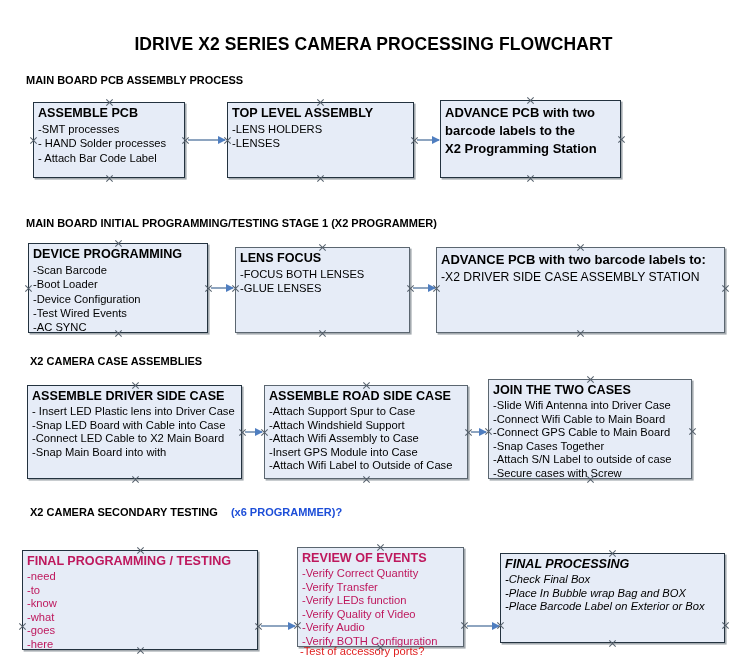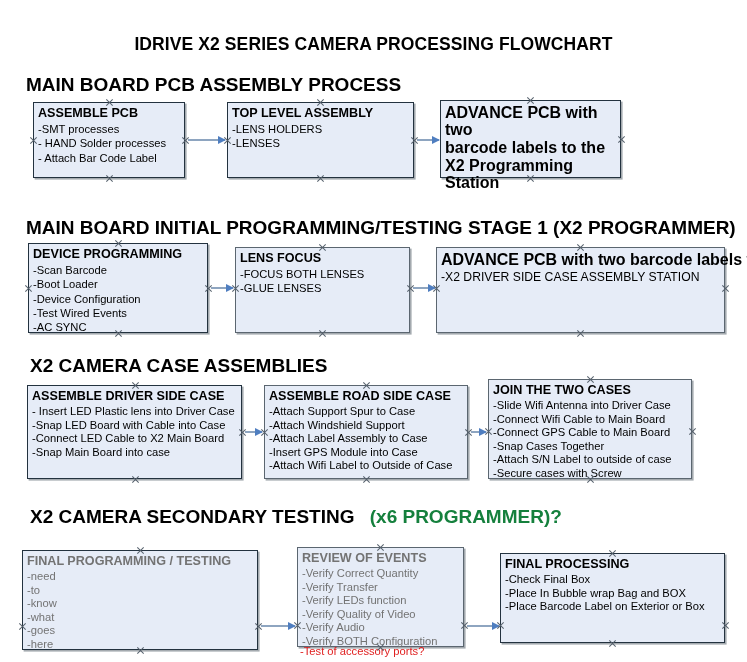--- a/index.html
+++ b/index.html
@@ -30,27 +30,27 @@
     width: 747px;
     text-align: center;
     font-size: 17.5px;
     font-weight: bold;
     letter-spacing: 0.1px;
     white-space: nowrap;
   }
 
   .section-title {
     position: absolute;
-    font-size: 19px;
+    font-size: 11px;
     font-weight: bold;
     white-space: nowrap;
     letter-spacing: 0.0px;
   }
   .section-title .accent {
-    color: #15803d;
+    color: #1d4ed8;
   }
 
   
   .pbox {
     position: absolute;
     background: #e6ecf7;
     border: 1.2px solid #23323f;
     box-sizing: border-box;
     box-shadow: 1.6px 1.6px 0 rgba(90,100,110,0.55);
     padding: 3px 4px 2px 4px;
@@ -65,22 +65,22 @@
     line-height: 15px;
     white-space: nowrap;
     margin-bottom: 1px;
   }
   .pbox .bl {
     font-size: 11.2px;
     line-height: 14.3px;
     white-space: nowrap;
   }
   .pbox.tight .bl { line-height: 13.6px; }
-  .pbox.red .bt, .pbox.red .bl { color: #737373; }
-  .pbox.big-title .bt { font-size: 16px; line-height: 17px; }
+  .pbox.red .bt, .pbox.red .bl { color: #be185d; }
+  .pbox.big-title .bt { font-size: 13px; line-height: 17px; }
   .pbox.big-title .bl { font-size: 12.2px; line-height: 16px; }
   .pbox.wrapt .bt { white-space: normal; }
 
   
   .handle {
     position: absolute;
     width: 9px;
     height: 9px;
     margin-left: -4.5px;
     margin-top: -4.5px;
@@ -209,33 +209,33 @@
 
   <div class="section-title" style="left:30px; top:339px;">
     <span>X2 CAMERA CASE ASSEMBLIES</span>
   </div>
 
   <div class="pbox tight" style="left:27px; top:369px; width:215px; height:94px;">
     <div class="bt">ASSEMBLE DRIVER SIDE CASE</div>
     <div class="bl">- Insert LED Plastic lens into Driver Case</div>
     <div class="bl">-Snap LED Board with Cable into Case</div>
     <div class="bl">-Connect LED Cable to X2 Main Board</div>
-    <div class="bl">-Snap Main Board into case</div>
+    <div class="bl">-Snap Main Board into with</div>
   </div>
   <div class="handle" style="left:135px; top:369px;"></div>
   <div class="handle" style="left:135px; top:463px;"></div>
   <div class="handle" style="left:242px; top:416px;"></div>
 
   <div class="arrow" style="left:245px; top:415px; width:17px;"></div>
 
   <div class="pbox tight gray-edge" style="left:264px; top:369px; width:204px; height:94px;">
     <div class="bt">ASSEMBLE ROAD SIDE CASE</div>
     <div class="bl">-Attach Support Spur to Case</div>
     <div class="bl">-Attach Windshield Support</div>
-    <div class="bl">-Attach Label Assembly to Case</div>
+    <div class="bl">-Attach Wifi Assembly to Case</div>
     <div class="bl">-Insert GPS Module into Case</div>
     <div class="bl">-Attach Wifi Label to Outside of Case</div>
   </div>
   <div class="handle" style="left:366px; top:369px;"></div>
   <div class="handle" style="left:366px; top:463px;"></div>
   <div class="handle" style="left:264px; top:416px;"></div>
   <div class="handle" style="left:468px; top:416px;"></div>
 
   <div class="arrow" style="left:471px; top:415px; width:15px;"></div>
 
@@ -284,21 +284,21 @@
     <div class="bl">-Verify BOTH Configuration</div>
   </div>
   <div class="overflow-line" style="left:300px; top:628px;">-Test of accessory ports?</div>
   <div class="handle" style="left:380px; top:531px;"></div>
   <div class="handle" style="left:380px; top:631px;"></div>
   <div class="handle" style="left:297px; top:609px;"></div>
   <div class="handle" style="left:464px; top:609px;"></div>
 
   <div class="arrow" style="left:467px; top:609px; width:32px;"></div>
 
-  <div class="pbox tight" style="left:500px; top:537px; width:225px; height:90px;">
+  <div class="pbox tight" style="left:500px; top:537px; width:225px; height:90px;font-style:italic;">
     <div class="bt">FINAL PROCESSING</div>
     <div class="bl"> -Check Final Box</div>
     <div class="bl">-Place In Bubble wrap Bag and BOX</div>
     <div class="bl">-Place Barcode Label on Exterior or Box</div>
   </div>
   <div class="handle" style="left:612px; top:537px;"></div>
   <div class="handle" style="left:612px; top:627px;"></div>
   <div class="handle" style="left:500px; top:609px;"></div>
   <div class="handle" style="left:725px; top:609px;"></div>
 

